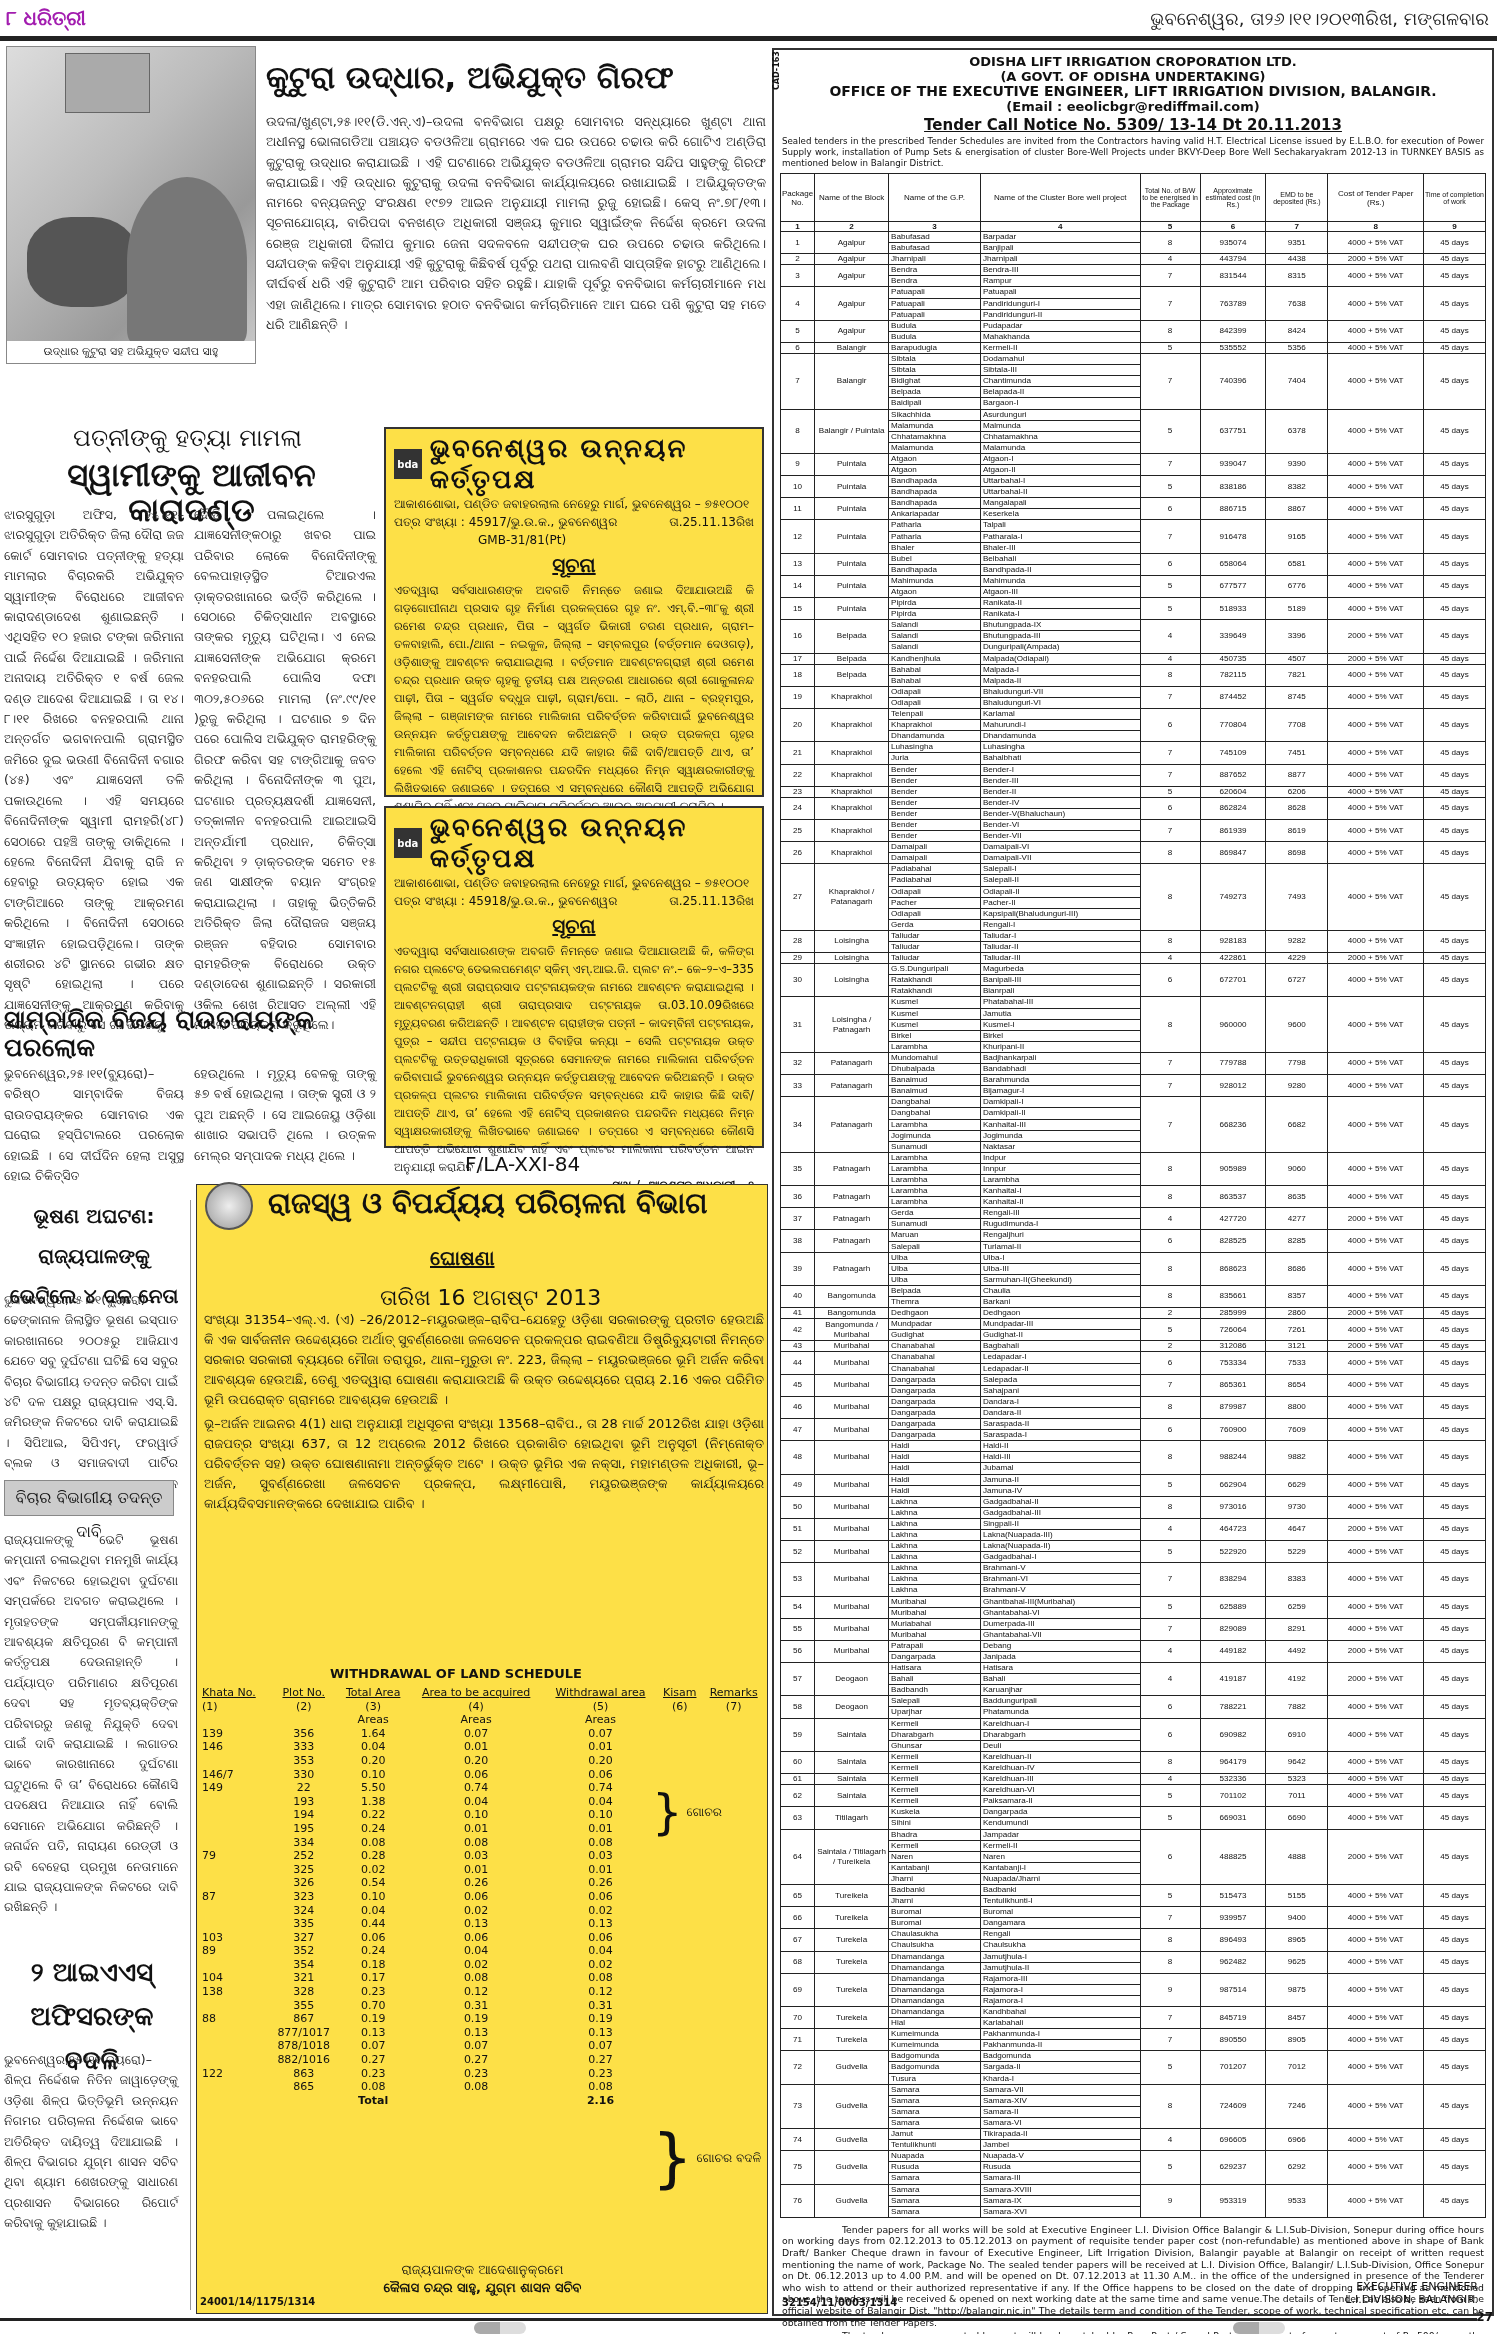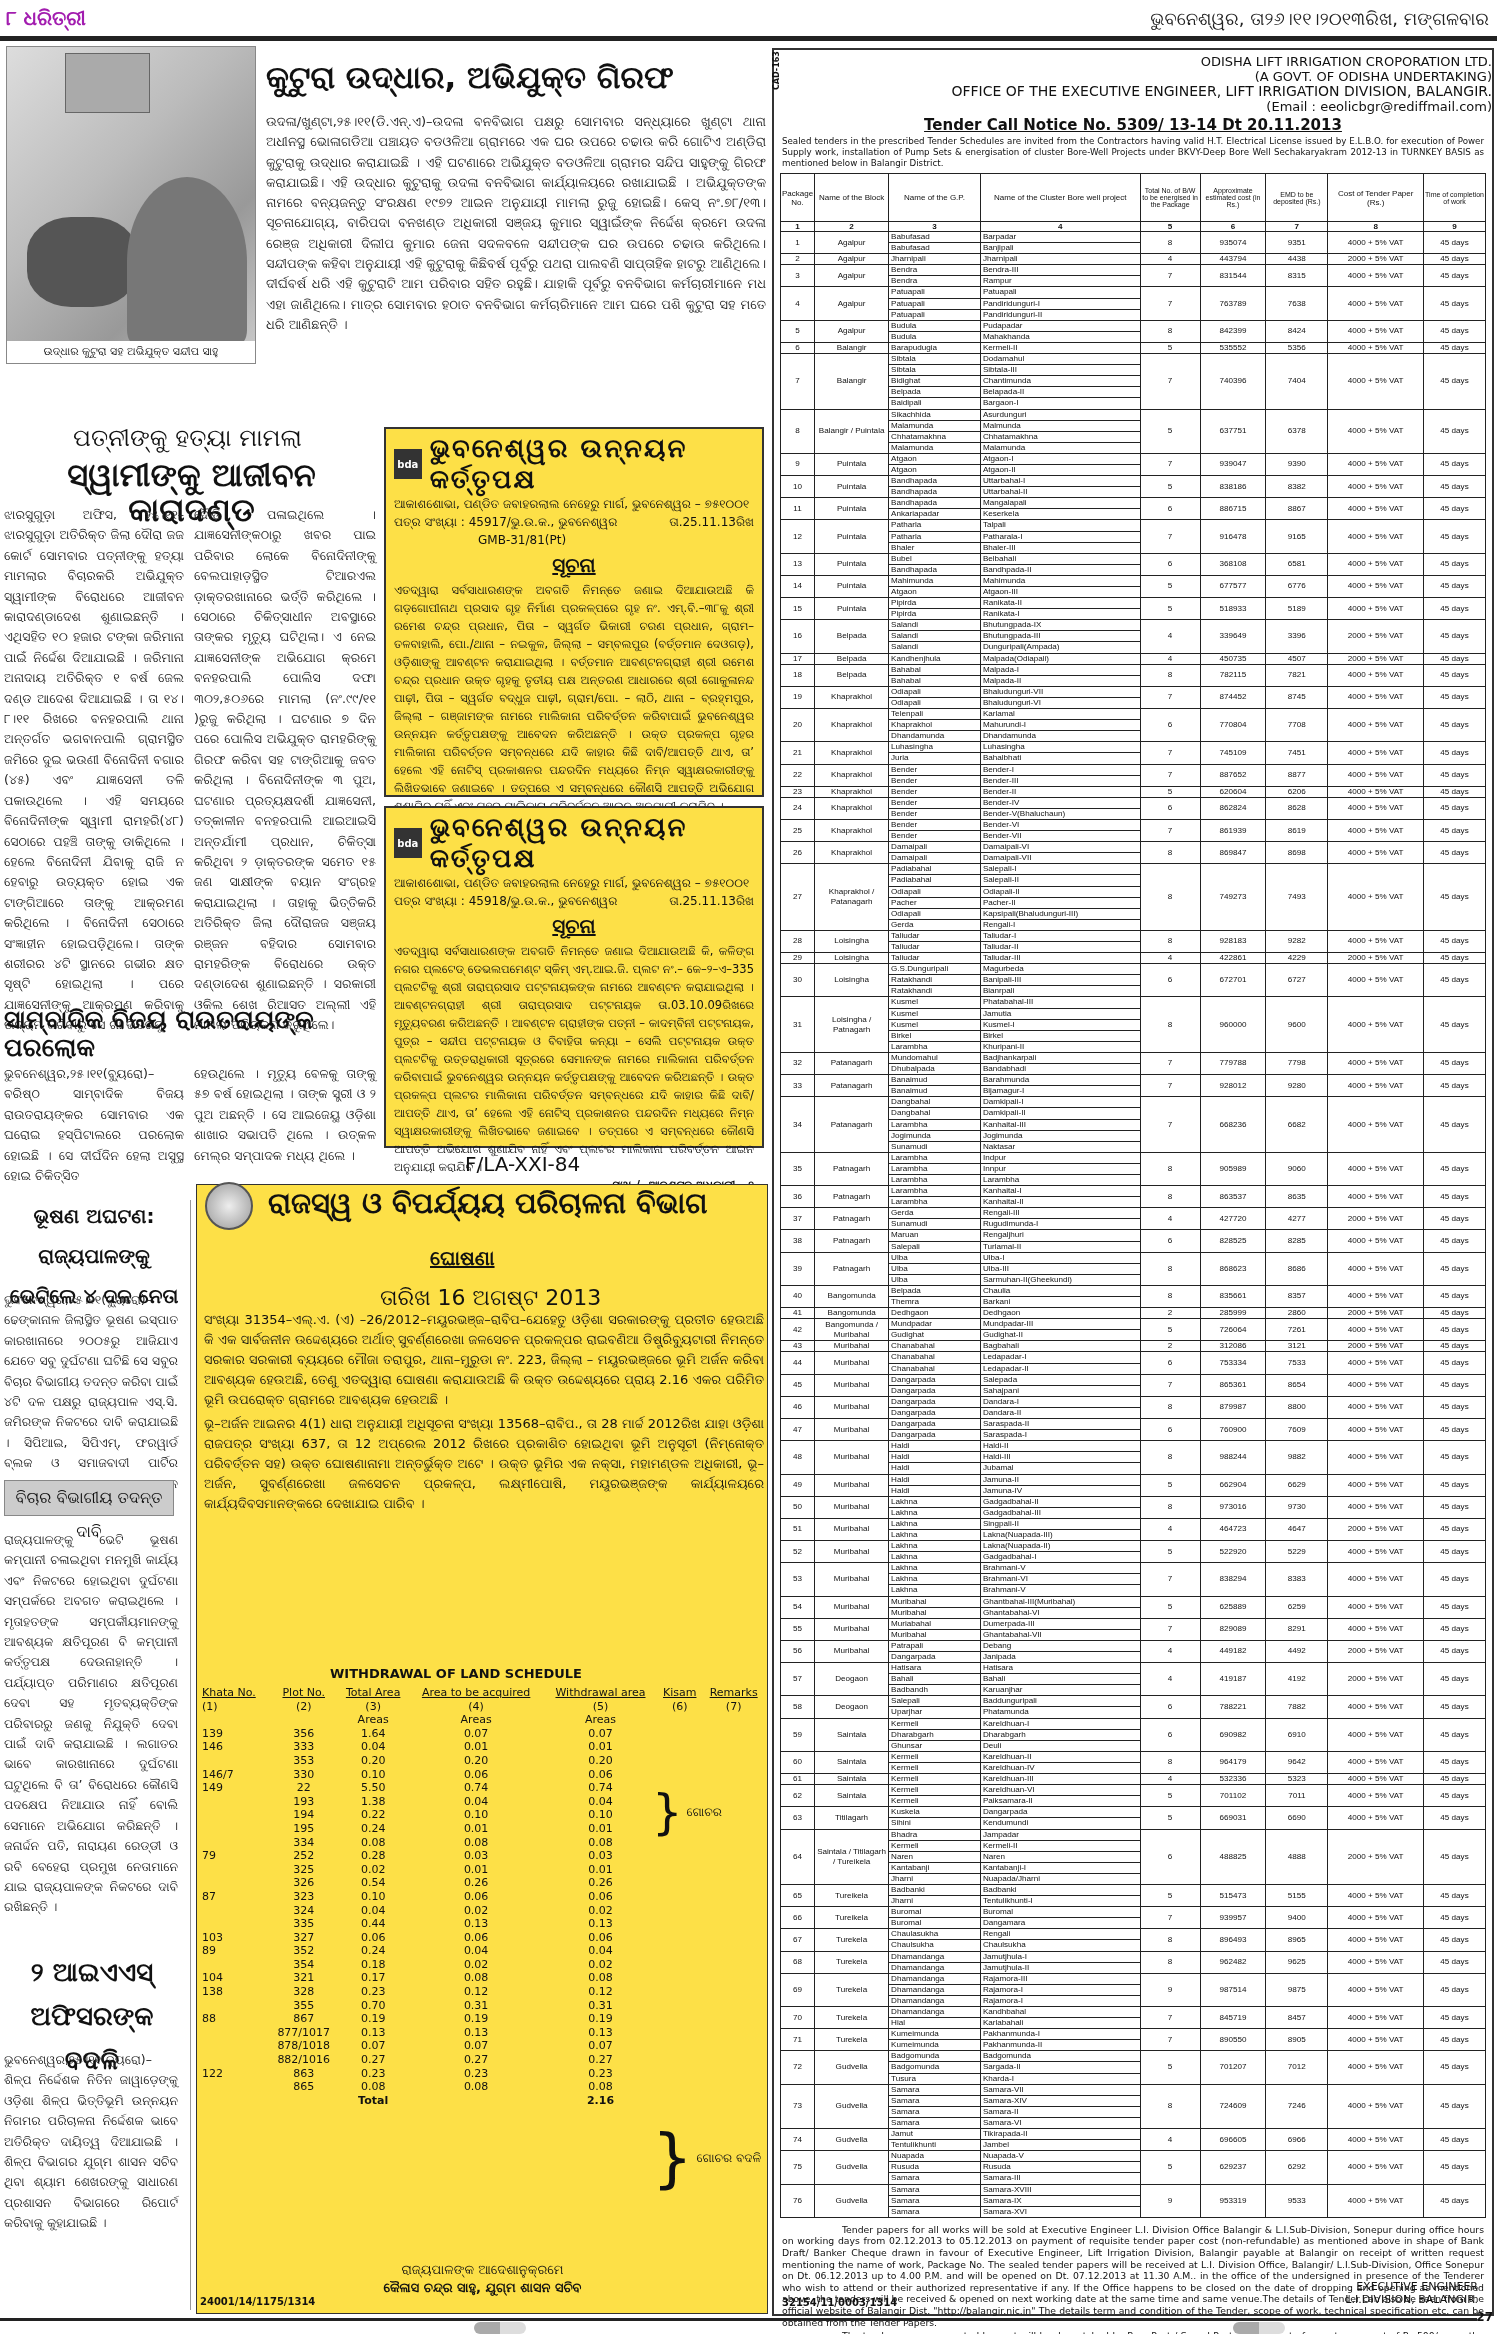--- a/index.html
+++ b/index.html
@@ -37,21 +37,21 @@
 .wd-title{position:absolute;left:330px;top:1666px;font-size:13px;font-weight:bold}
 table.wd{position:absolute;left:200px;top:1686px;width:565px;border-collapse:collapse;font-size:11px}
 table.wd td,table.wd th{padding:0 2px;line-height:13.6px;text-align:center;font-weight:normal}
 table.wd th{text-decoration:underline}
 table.wd td:first-child,table.wd th:first-child{text-align:left}
 .brace{position:absolute;font-size:12px}
 .rev-foot{position:absolute;left:200px;width:565px;text-align:center;font-size:13px}
 .ref{position:absolute;font-size:10px;font-weight:bold}
 
 .tender{position:absolute;left:772px;top:48px;width:722px;height:2268px;border:2px solid #333}
-.t-head{text-align:right;font-weight:normal;font-size:13px;line-height:15px}
+.t-head{text-align:center;font-weight:bold;font-size:13px;line-height:15px}
 .t-head.big{font-size:14px}
 .t-notice{text-align:center;font-weight:bold;font-size:15px;text-decoration:underline;margin:2px 0}
 .t-intro{font-size:8.7px;line-height:11px;padding:0 8px;text-align:justify}
 .cad{position:absolute;left:-2px;top:40px;font-size:8px;transform:rotate(-90deg);transform-origin:left top;font-weight:bold}
 table.tt{width:706px;margin:4px 6px 0;border-collapse:collapse;font-size:8.1px;font-family:"Liberation Sans",sans-serif}
 table.tt th{border:1px solid #222;font-weight:normal;font-size:8px;height:48px;padding:1px}
 table.tt td{border:1px solid #222;padding:0 2px;line-height:10.1px;text-align:center;vertical-align:middle}
 table.tt td.gp,table.tt td.pr{text-align:left}
 table.tt tr.num td{font-weight:bold;line-height:9px}
 .t-foot{font-size:9.3px;line-height:11.6px;padding:6px 8px 0;text-align:justify}
@@ -674,21 +674,21 @@
         <tr>
           <td class="gp">Bhaler</td>
           <td class="pr">Bhaler-III</td>
         </tr>
         <tr>
           <td rowspan="2">13</td>
           <td rowspan="2">Puintala</td>
           <td class="gp">Bubel</td>
           <td class="pr">Belbahali</td>
           <td rowspan="2">6</td>
-          <td rowspan="2">368108</td>
+          <td rowspan="2">658064</td>
           <td rowspan="2">6581</td>
           <td rowspan="2">4000 + 5% VAT</td>
           <td rowspan="2">45 days</td>
         </tr>
         <tr>
           <td class="gp">Bandhapada</td>
           <td class="pr">Bandhpada-II</td>
         </tr>
         <tr>
           <td rowspan="2">14</td>

